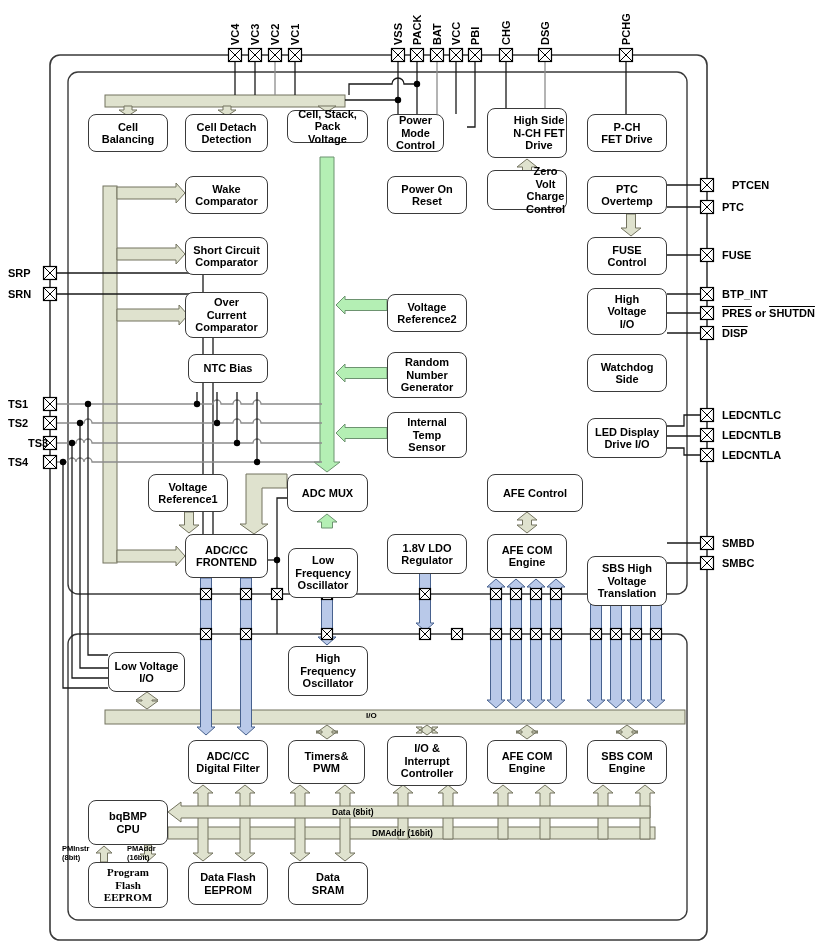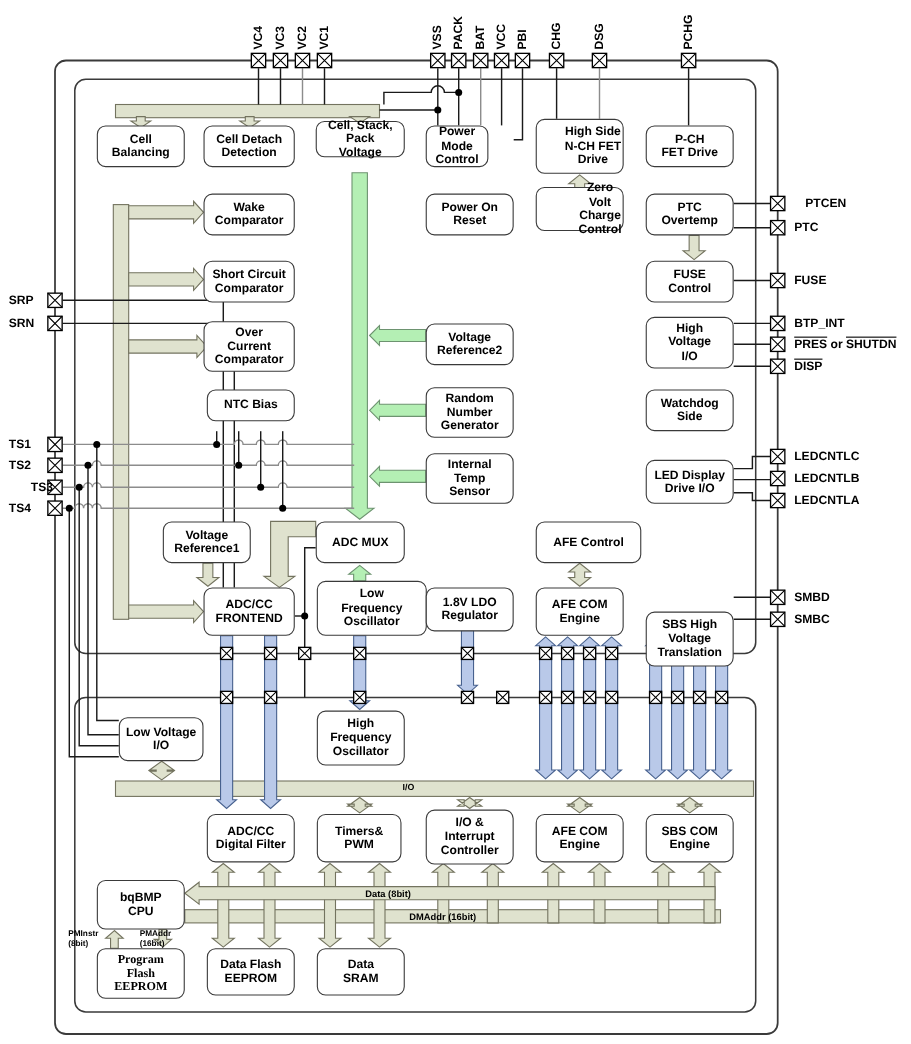--- a/index.html
+++ b/index.html
@@ -314,21 +314,21 @@
 Temp
 Sensor</div>
       <div class="block" style="left: 587px; top: 418px; width: 80px; height: 40px;">LED Display
 Drive I/O</div>
       <div class="block" style="left: 148px; top: 474px; width: 80px; height: 38px;">Voltage
 Reference1</div>
       <div class="block" style="left: 287px; top: 474px; width: 81px; height: 38px;">ADC MUX</div>
       <div class="block" style="left: 487px; top: 474px; width: 96px; height: 38px;">AFE Control</div>
       <div class="block" style="left: 185px; top: 534px; width: 83px; height: 44px;">ADC/CC
 FRONTEND</div>
-      <div class="block" style="left: 288px; top: 528px; width: 100px; height: 50px;">Low
+      <div class="block" style="left: 288px; top: 548px; width: 70px; height: 50px;">Low
 Frequency
 Oscillator</div>
       <div class="block" style="left: 387px; top: 534px; width: 80px; height: 40px;">1.8V LDO
 Regulator</div>
       <div class="block" style="left: 487px; top: 534px; width: 80px; height: 44px;">AFE COM
 Engine</div>
       <div class="block" style="left: 587px; top: 556px; width: 80px; height: 50px;">SBS High
 Voltage
 Translation</div>
       <div class="block" style="left: 108px; top: 652px; width: 77px; height: 40px;">Low Voltage

